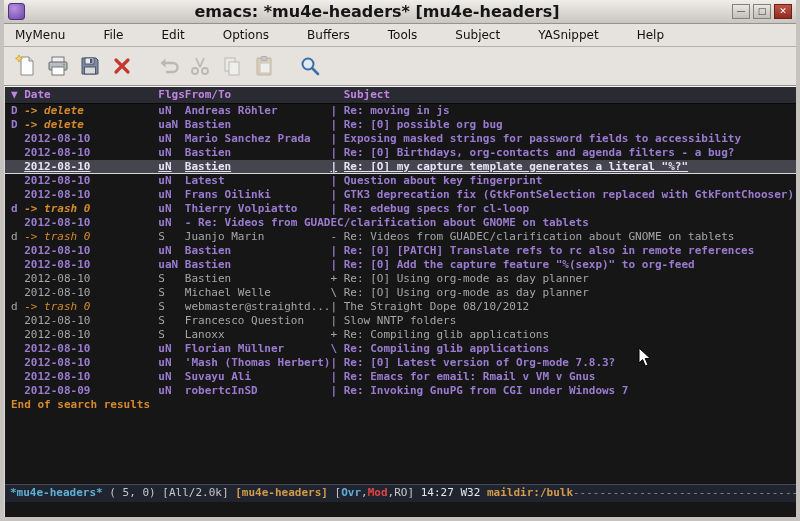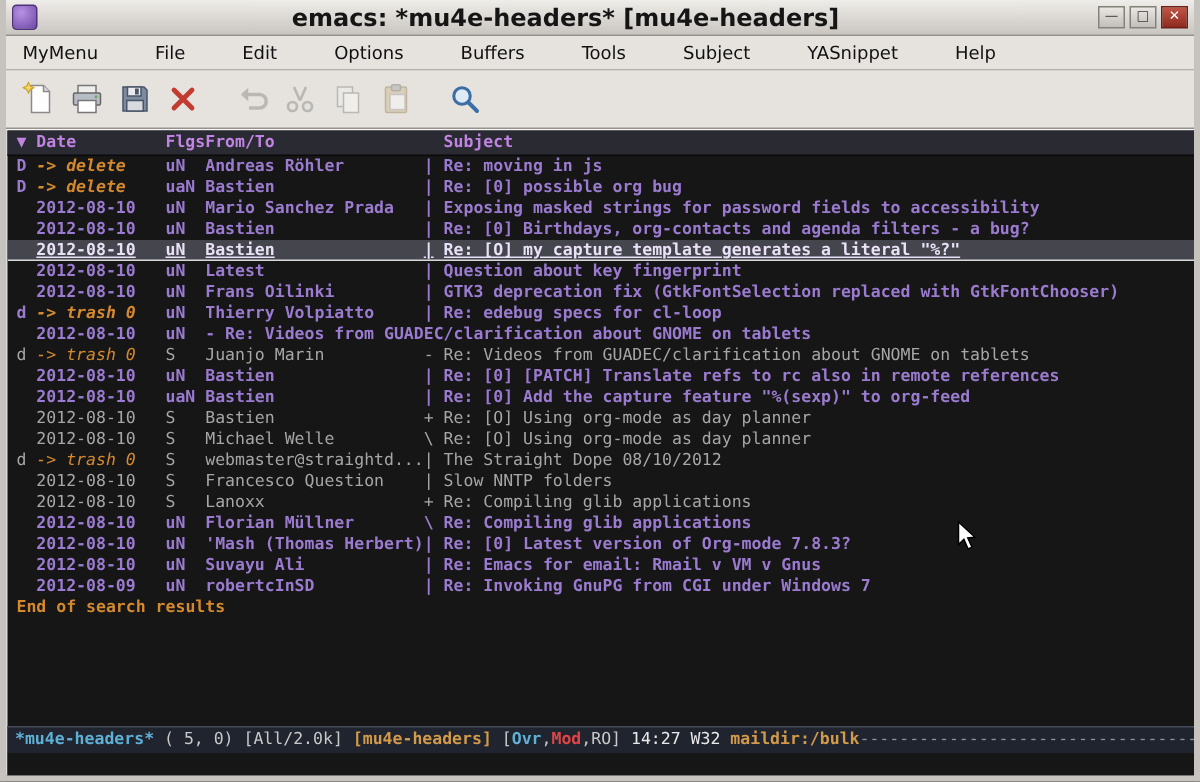--- a/index.html
+++ b/index.html
@@ -30,21 +30,21 @@
   .emacs{flex:1;min-height:0;background:#161616;display:flex;flex-direction:column;
     border-top:1px solid #f7f7f7;border-left:1px solid #dadada;
     font-family:"DejaVu Sans Mono","Liberation Mono",monospace;font-size:11px;}
   .header-line{height:16px;flex:none;line-height:16px;background:#2a2a33;color:#c184e3;
     font-weight:bold;display:flex;padding-left:6px;white-space:pre;border-bottom:1px solid #0a0a0a;}
   .buffer{flex:1;min-height:0;display:flex;flex-direction:column;overflow:hidden;}
   .rows{flex:none;}
   .msg-row{display:flex;height:14px;line-height:14px;padding-left:6px;white-space:pre;box-sizing:border-box;}
   .col-mark{width:2ch;flex:none;overflow:hidden;}
   .col-date{width:13ch;flex:none;overflow:hidden;}
-  .col-flags{width:4ch;flex:none;overflow:hidden;}
+  .col-flags{width:4ch;flex:none;overflow:hidden;margin-left:48px;}
   .col-from{width:22ch;flex:none;overflow:hidden;}
   .col-sep{width:2ch;flex:none;overflow:hidden;}
   .col-subject{flex:1;overflow:hidden;}
   .unread{color:#9a7bd0;font-weight:bold;}
   .seen{color:#a6a6a6;}
   .marked .col-date{color:#d4892f;font-style:italic;}
   .current{background:#45454e;border-bottom:1px solid #d8d8d8;}
   .current span{color:#e9e2f6;text-decoration:underline;}
   .end-line{flex:none;height:14px;line-height:14px;padding-left:6px;color:#d4892f;
     font-weight:bold;white-space:pre;}

